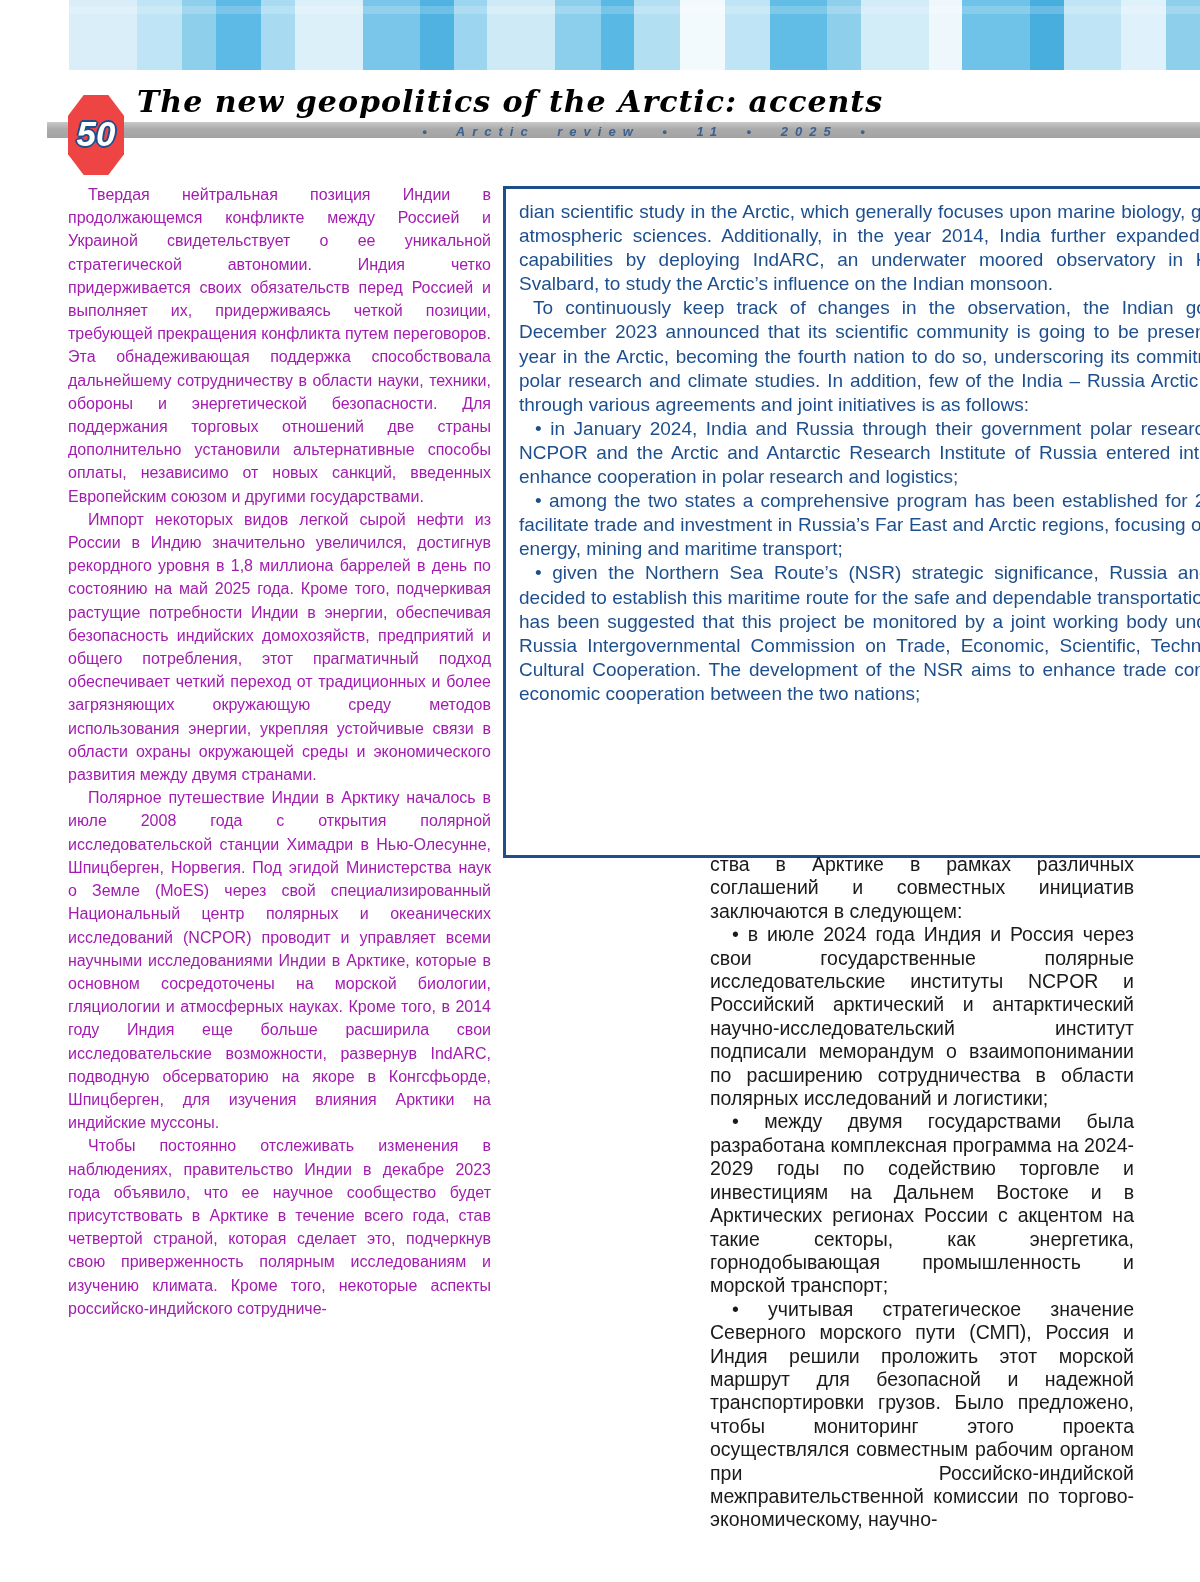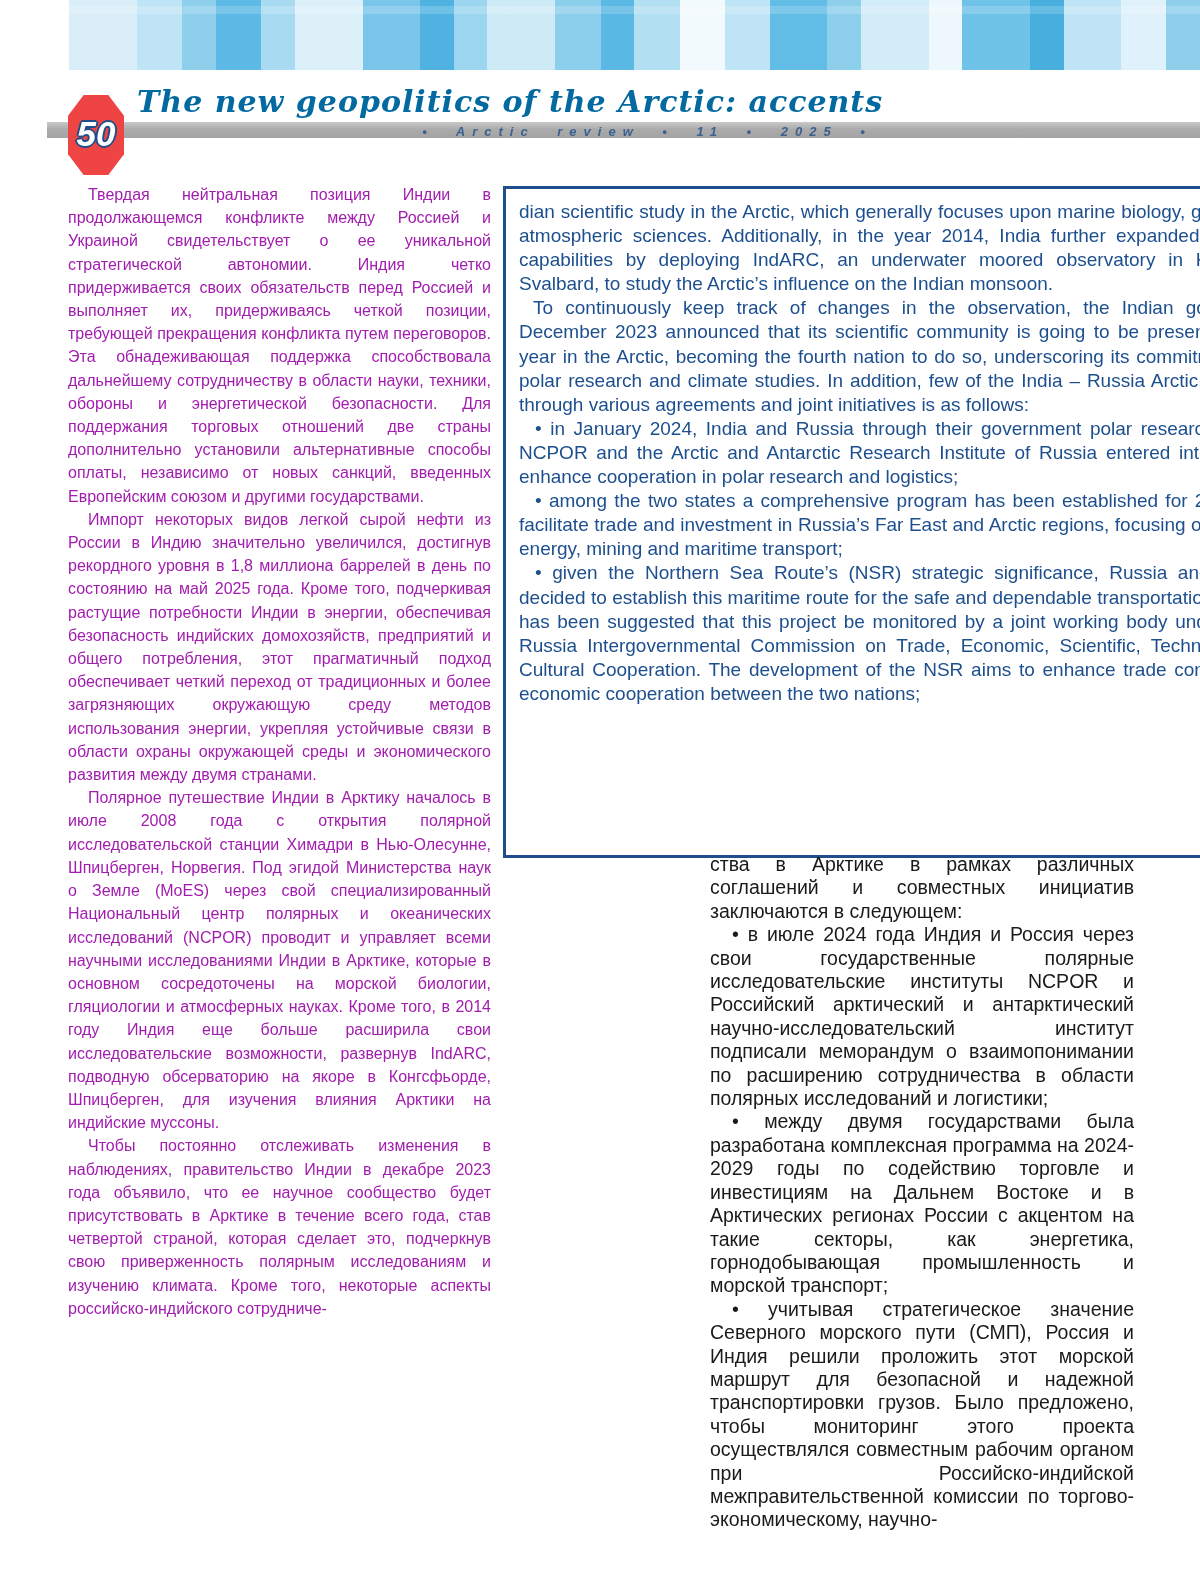--- a/index.html
+++ b/index.html
@@ -14,21 +14,21 @@
         #d9eef9 0%, #d9eef9 6%, #bfe4f5 6%, #bfe4f5 10%, #8ecfec 10%, #8ecfec 13%,
         #5db9e5 13%, #5db9e5 17%, #a8dbf2 17%, #a8dbf2 20%, #dcf0fa 20%, #dcf0fa 26%,
         #7ac6ea 26%, #7ac6ea 31%, #4fb2e1 31%, #4fb2e1 34%, #9bd5ef 34%, #9bd5ef 37%,
         #cfeaf7 37%, #cfeaf7 43%, #8ccfec 43%, #8ccfec 47%, #5ab8e4 47%, #5ab8e4 50%,
         #b3dff3 50%, #b3dff3 54%, #f3fafd 54%, #f3fafd 58%, #bfe4f5 58%, #bfe4f5 62%,
         #62bde6 62%, #62bde6 67%, #8ecfec 67%, #8ecfec 70%, #d2ecf8 70%, #d2ecf8 76%,
         #eef8fc 76%, #eef8fc 79%, #6fc2e8 79%, #6fc2e8 85%, #47aede 85%, #47aede 88%,
         #bfe4f5 88%, #bfe4f5 93%, #dff1fa 93%, #dff1fa 97%, #8ecfec 97%, #8ecfec 100%);}
   .page-title{position:absolute;left:137px;top:84px;
     font-family:"DejaVu Serif", serif;font-style:italic;font-weight:bold;
-    font-size:30px;letter-spacing:1px;color:#0369a1;white-space:nowrap;}
+    font-size:30px;letter-spacing:1px;color:#000000;white-space:nowrap;}
   .graybar{position:absolute;left:0;top:122px;width:1200px;height:16px;
     background:linear-gradient(180deg,#cicccc,#a7a7a7);
     background:linear-gradient(180deg,#c9c9c9 0%,#ababab 45%,#a3a3a3 100%);
     text-align:center;margin-left:47px;}
   .graybar .journal-line{display:inline-block;line-height:16px;font-size:13px;
     font-style:italic;font-weight:bold;color:#3c618f;
     letter-spacing:7px;word-spacing:12px;white-space:nowrap;}
   .badge{position:absolute;left:68px;top:95px;width:56px;height:80px;
     background:#ef4444;
     clip-path:polygon(28% 0,72% 0,100% 26%,100% 74%,72% 100%,28% 100%,0 74%,0 26%);

